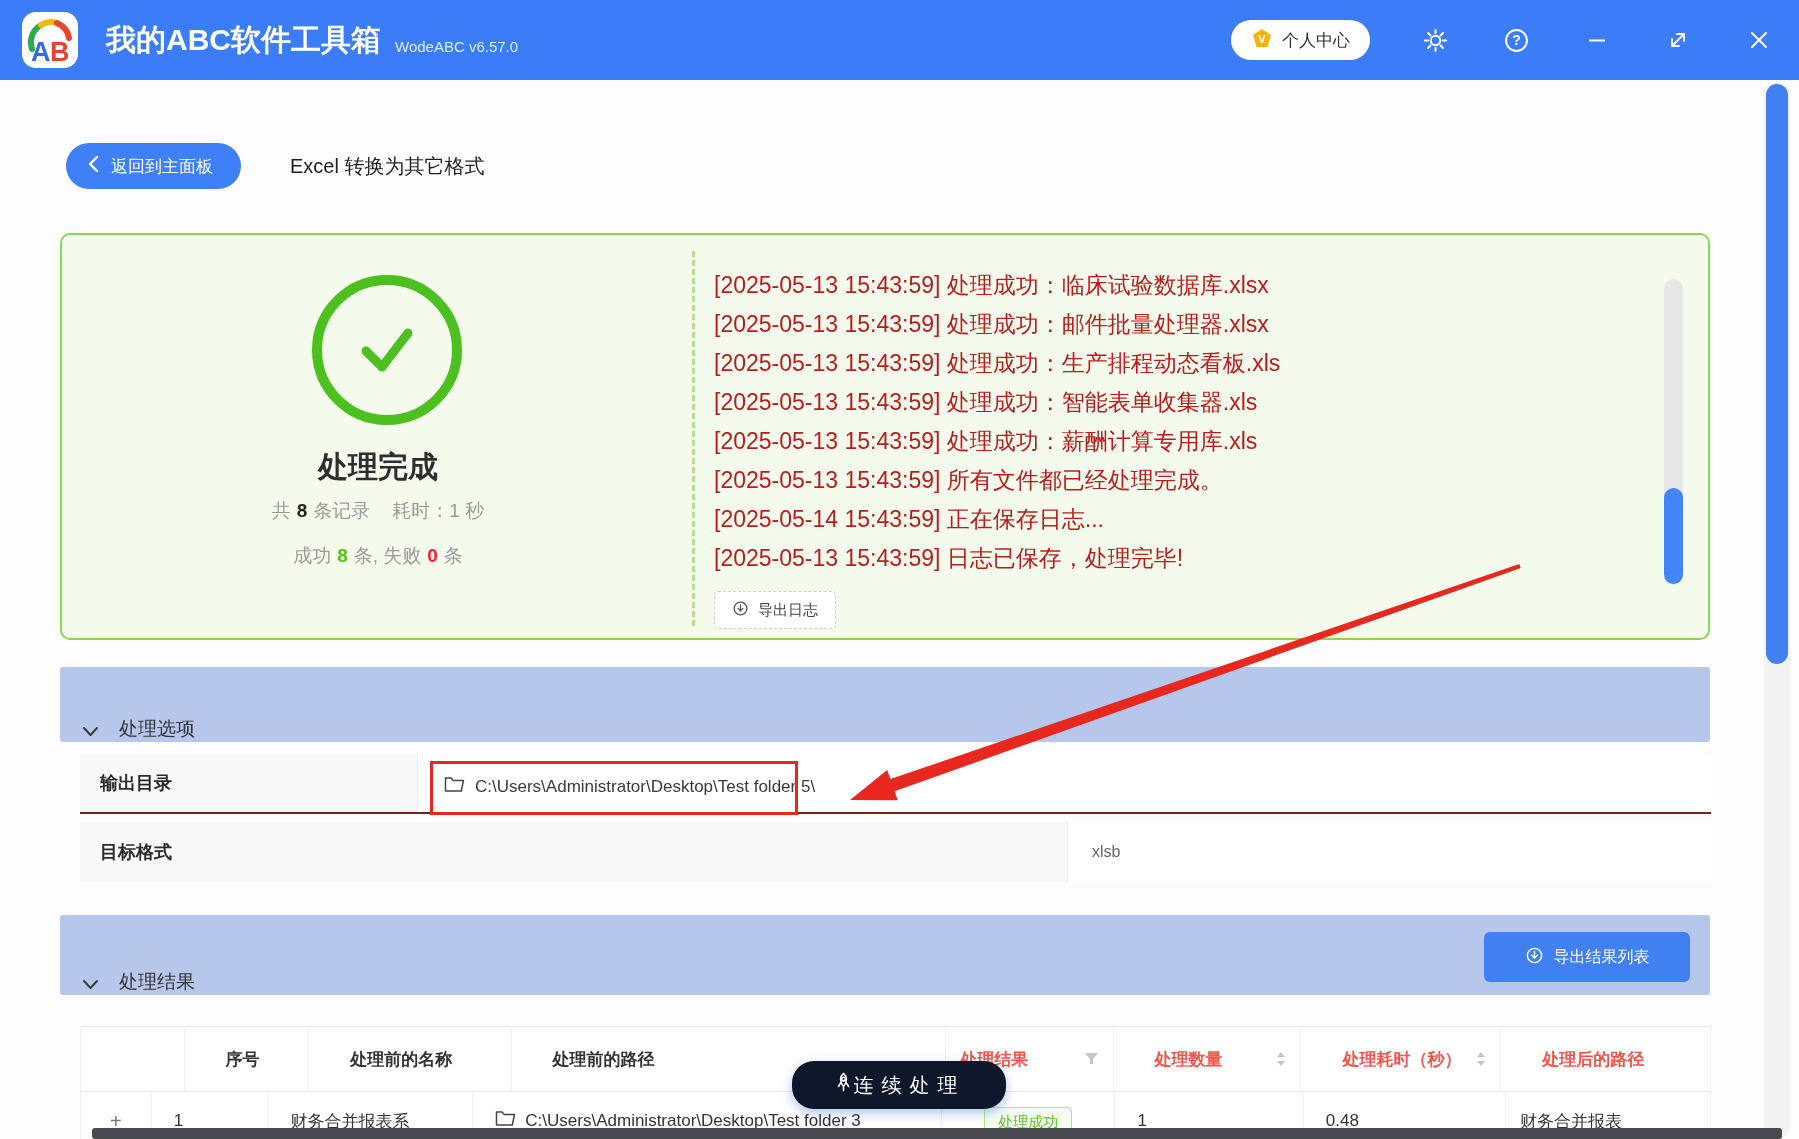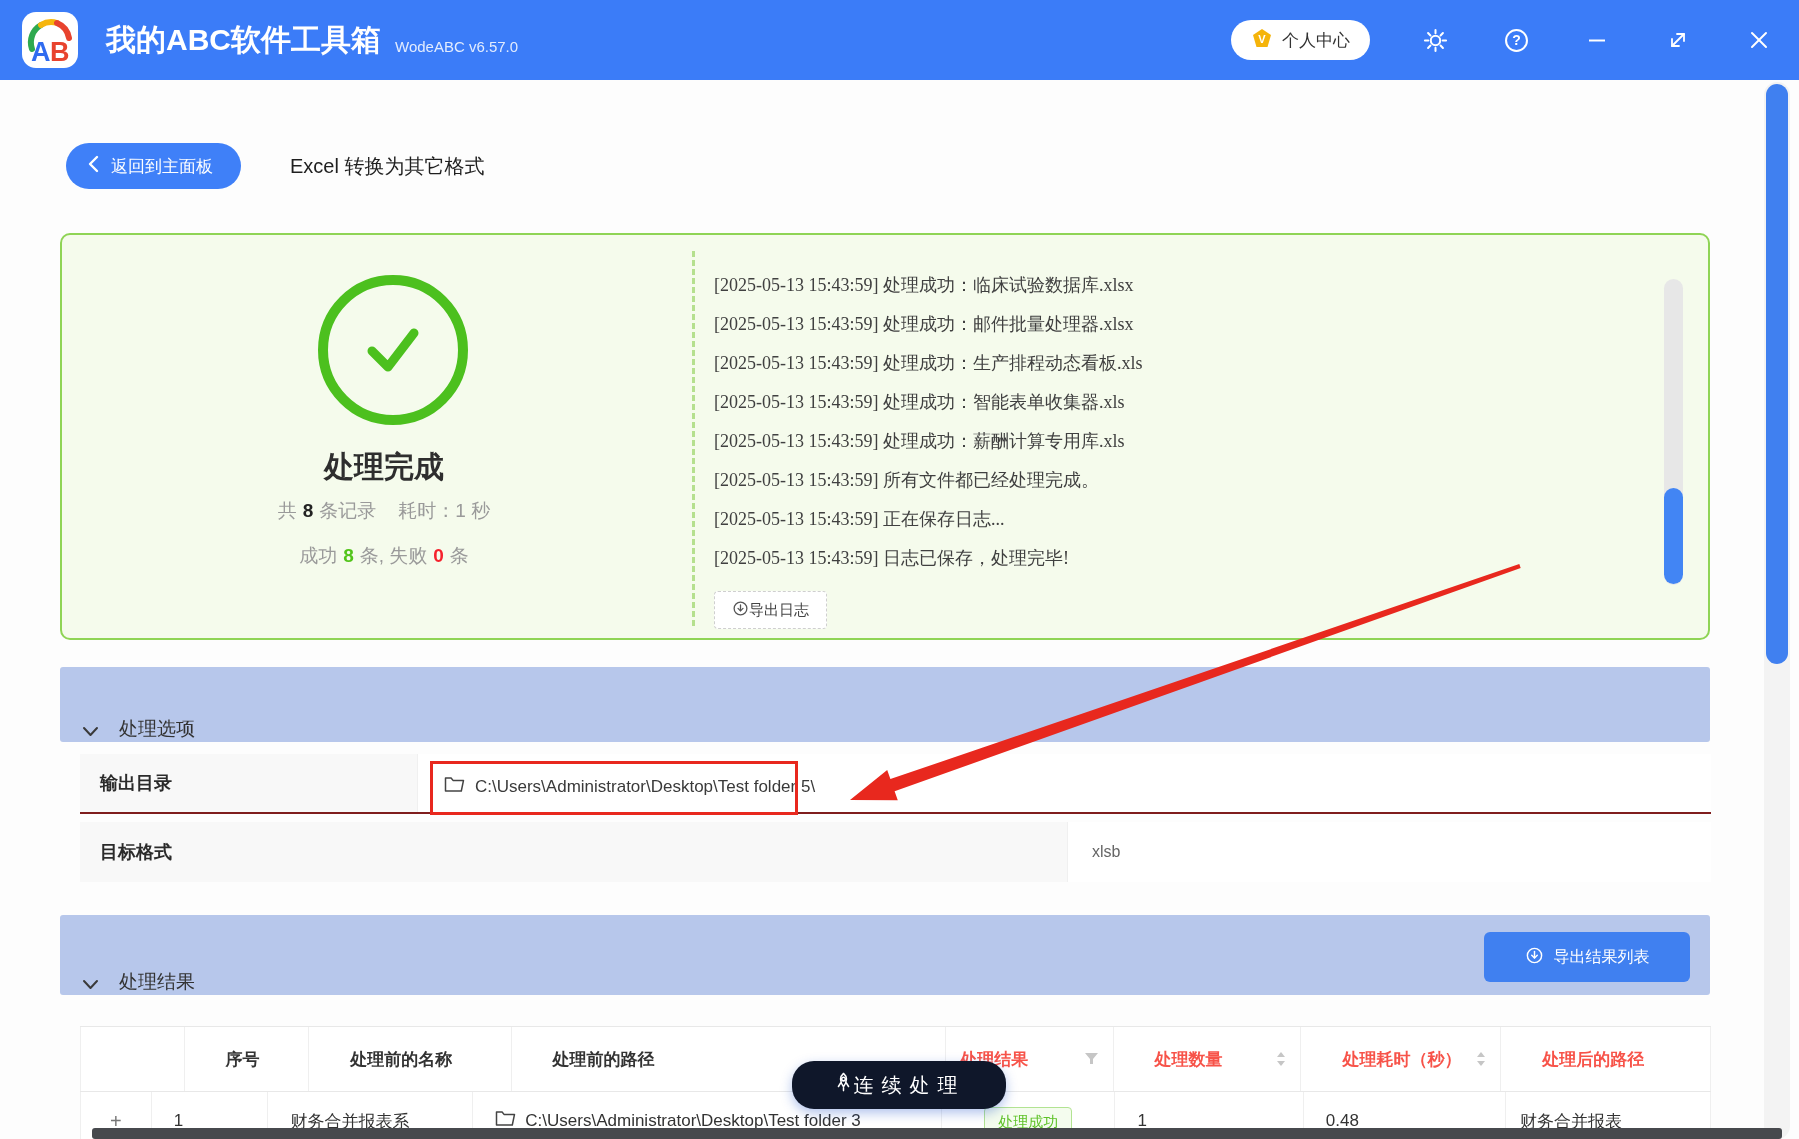--- a/index.html
+++ b/index.html
@@ -18,34 +18,34 @@
     padding:0 20px;gap:9px;font-size:17px;color:#333;cursor:pointer;white-space:nowrap;}
   .hicon{width:32px;height:32px;display:flex;align-items:center;justify-content:center;cursor:pointer;}
 
   
   .back-btn{left:66px;top:143px;height:46px;border-radius:23px;background:#3f80f8;color:#fff;
     font-size:17px;display:flex;align-items:center;gap:12px;padding:0 28px 0 22px;cursor:pointer;white-space:nowrap;}
   .page-title{left:290px;top:143px;height:46px;line-height:46px;font-size:20px;font-weight:normal;color:#1f1f1f;white-space:nowrap;}
 
   
   .panel{left:60px;top:233px;width:1650px;height:407px;background:#f5fbec;border:2px solid #8fd455;border-radius:10px;}
-  .rp-left{left:6px;top:0;width:632px;height:100%;}
+  .rp-left{left:0;top:0;width:632px;height:100%;}
   .ok-circle{left:250px;top:40px;width:150px;height:150px;border:10px solid #4cc01e;border-radius:50%;
     display:flex;align-items:center;justify-content:center;}
   .status-title{left:0;top:212px;width:632px;text-align:center;font-size:30px;font-weight:600;color:#2e2e2e;}
   .stats{left:0;width:632px;text-align:center;font-size:19px;color:#9a9a9a;white-space:nowrap;}
   .stats b.k{color:#222;font-weight:bold;margin:0 6px;}
   .stats .gap{margin-left:22px;}
   .stats b.ok{color:#52c41a;margin:0 6px;}
   .stats b.bad{color:#f5222d;margin:0 6px;}
   .v-divider{left:630px;top:16px;height:375px;width:0;border-left:3px dashed #b5e08e;}
   .logs{left:652px;top:31px;width:950px;}
-  .log-line{height:39px;line-height:39px;font-size:18px;color:#404040;white-space:nowrap;overflow:hidden;font-family:Liberation Serif, serif;}
+  .log-line{height:39px;line-height:39px;font-size:23px;color:#b91c1c;white-space:nowrap;overflow:hidden;}
   .export-log{left:652px;top:356px;height:38px;padding:0 17px;border:1px dashed #cfcfcf;border-radius:4px;
-    background:#fff;display:flex;align-items:center;gap:0;font-size:15px;color:#444;cursor:pointer;}
+    background:#fff;display:flex;align-items:center;gap:9px;font-size:15px;color:#444;cursor:pointer;}
   .log-track{left:1602px;top:44px;width:19px;height:306px;background:#e7e7e7;border-radius:10px;}
   .log-thumb{position:absolute;left:0;bottom:1px;width:19px;height:96px;background:#4285f4;border-radius:10px;}
 
   
   .band{width:1650px;height:75px;left:60px;background:#b7c7eb;border-radius:3px;
     display:flex;align-items:flex-end;padding-left:22px;}
   .band-label{margin-left:20px;font-size:19px;color:#333;}
   .band2{top:915px;height:80px;}
 
   
@@ -181,21 +181,21 @@
 
     <div class="abs v-divider"></div>
 
     <div class="abs logs">
       <div class="log-line">[2025-05-13 15:43:59] 处理成功：临床试验数据库.xlsx</div>
       <div class="log-line">[2025-05-13 15:43:59] 处理成功：邮件批量处理器.xlsx</div>
       <div class="log-line">[2025-05-13 15:43:59] 处理成功：生产排程动态看板.xls</div>
       <div class="log-line">[2025-05-13 15:43:59] 处理成功：智能表单收集器.xls</div>
       <div class="log-line">[2025-05-13 15:43:59] 处理成功：薪酬计算专用库.xls</div>
       <div class="log-line">[2025-05-13 15:43:59] 所有文件都已经处理完成。</div>
-      <div class="log-line">[2025-05-13 15:43:59] 正在保存日志...</div>
+      <div class="log-line">[2025-05-14 15:43:59] 正在保存日志...</div>
       <div class="log-line">[2025-05-13 15:43:59] 日志已保存，处理完毕!</div>
     </div>
 
     <div class="abs export-log">
       <span>
         <svg width="17" height="17" viewBox="0 0 24 24" fill="none" stroke="#555" stroke-width="1.8" stroke-linecap="round" stroke-linejoin="round">
           <circle cx="12" cy="12" r="9"></circle>
             <line x1="12" y1="7" x2="12" y2="15"></line>
             <polyline points="8.5,11.8 12,15.3 15.5,11.8"></polyline>
         </svg>

